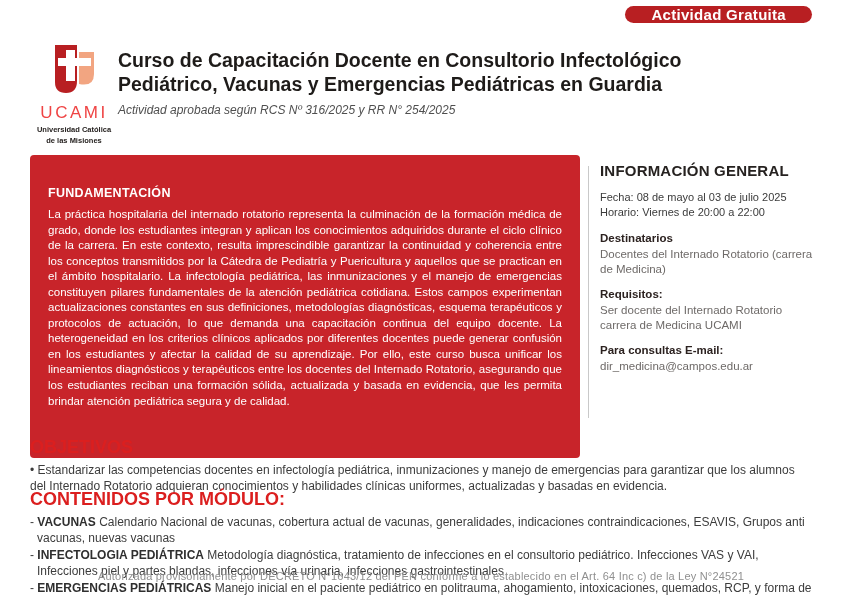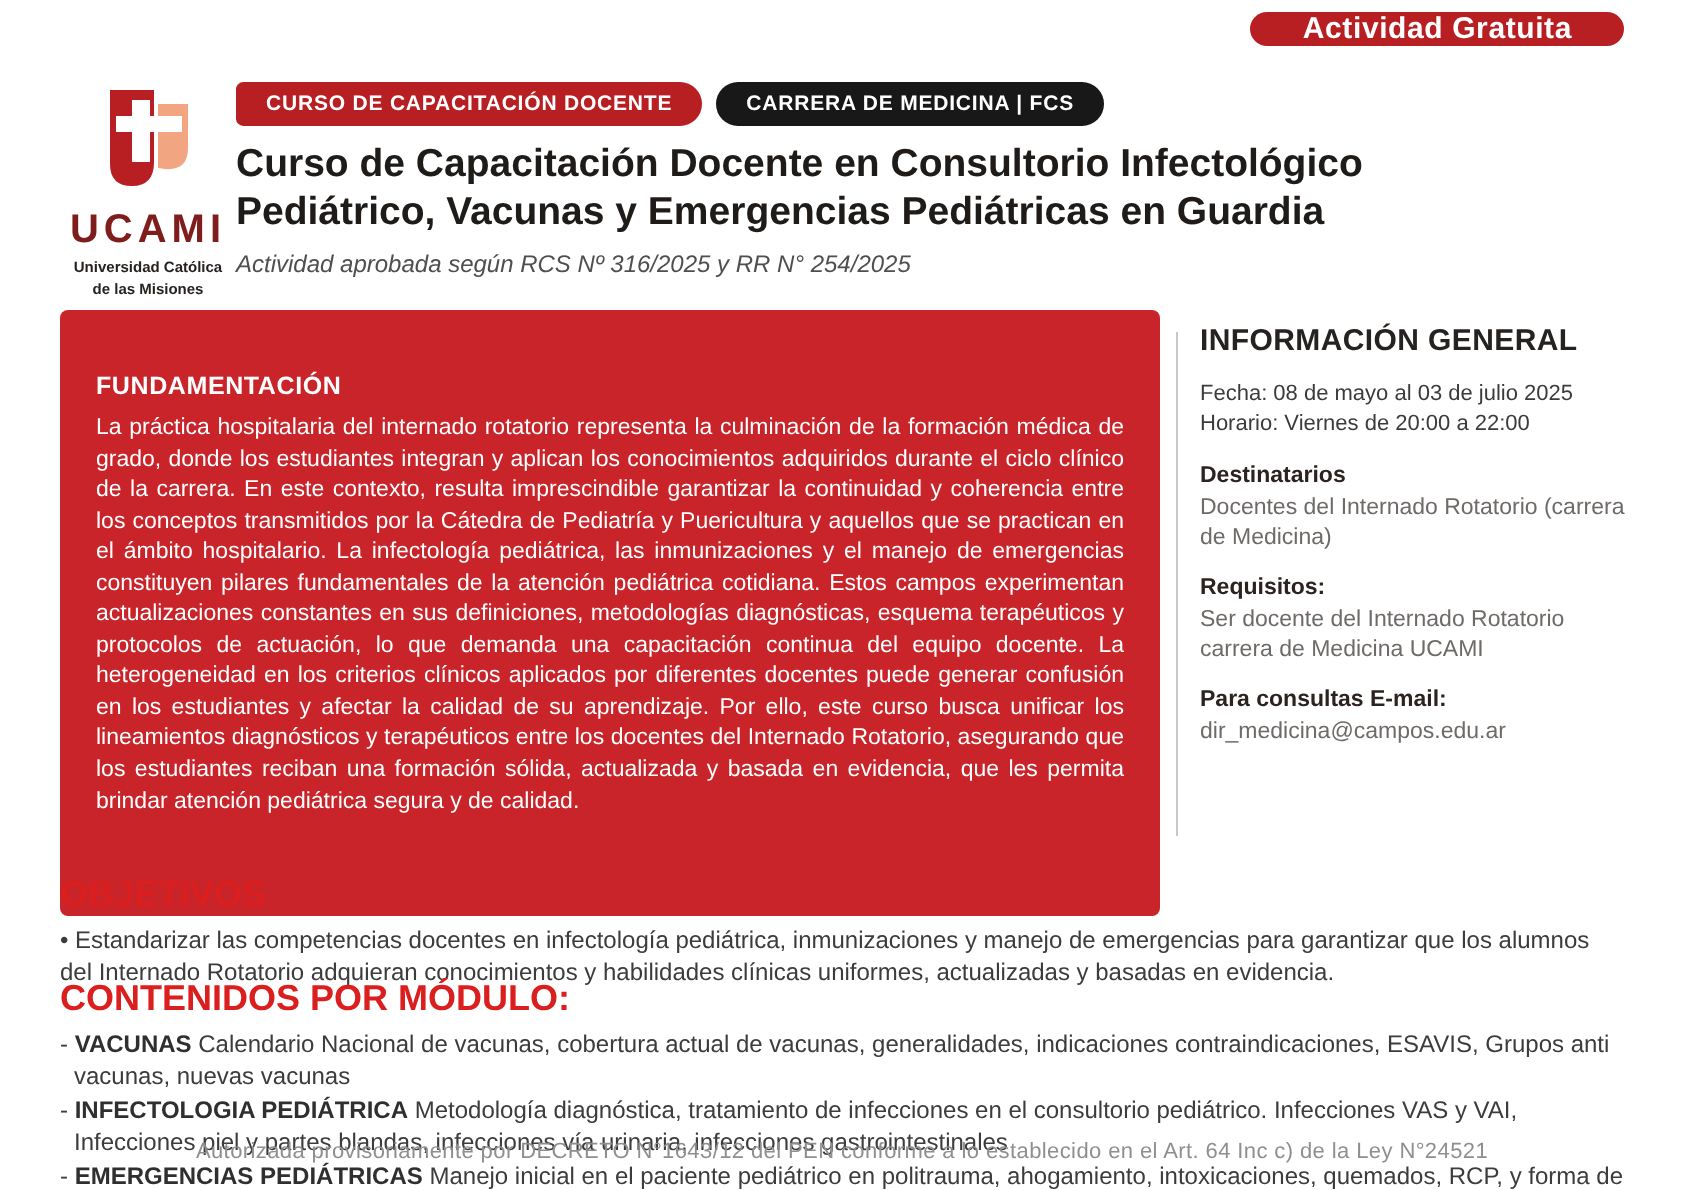--- a/index.html
+++ b/index.html
@@ -10,21 +10,21 @@
     color:#3c3c3c;
   }
   .top-badge{
     position:absolute;top:6px;right:30px;
     background:var(--brand-red);color:#fff;
     font-weight:700;font-size:15px;letter-spacing:.3px;
     padding:0 26px;border-radius:12px;
   }
   
   .logo{position:absolute;left:30px;top:44px;width:88px;text-align:center;}
-  .logo .acronym{font-size:20px;font-weight:700;letter-spacing:2.5px;color:#7f1d1d;margin-top:1px;}
+  .logo .acronym{font-size:17px;font-weight:400;letter-spacing:2.5px;color:#ef4444;margin-top:1px;}
   .logo .org{font-size:7.5px;font-weight:700;color:#262220;line-height:9px;margin-top:2px;}
   
   .header-main{position:absolute;left:118px;top:41px;width:700px;}
   .pills{display:flex;gap:7px;}
   .pill{font-size:10.5px;font-weight:700;letter-spacing:.4px;padding:5px 15px;color:#fff;white-space:nowrap;}
   .pill.red{background:var(--brand-red);border-radius:4px 12px 12px 4px;}
   .pill.black{background:var(--pill-black);border-radius:12px;}
   .title{margin-top:7px;font-size:19.5px;line-height:24px;font-weight:800;color:var(--title-dark);max-width:640px;}
   .approval{margin-top:7px;font-style:italic;font-size:12px;color:#4f4f4f;}
   
@@ -63,24 +63,20 @@
     <rect x="20" y="6" width="9" height="31" fill="#ffffff"></rect>
     <rect x="12" y="14" width="33" height="8" fill="#ffffff"></rect>
     <rect x="31" y="1" width="2" height="48" fill="#ffffff"></rect>
   </svg>
   <div class="acronym">UCAMI</div>
   <div class="org">Universidad Católica</div>
   <div class="org">de las Misiones</div>
 </div>
 
 <div class="header-main">
-  <div class="pills">
-    <span class="pill red">CURSO DE CAPACITACIÓN DOCENTE</span>
-    <span class="pill black">CARRERA DE MEDICINA | FCS</span>
-  </div>
   <div class="title">Curso de Capacitación Docente en Consultorio Infectológico Pediátrico, Vacunas y Emergencias Pediátricas en Guardia</div>
   <div class="approval">Actividad aprobada según RCS Nº 316/2025 y RR N° 254/2025</div>
 </div>
 
 <div class="fund-box">
   <div class="fund-heading">FUNDAMENTACIÓN</div>
   <div class="fund-body">La práctica hospitalaria del internado rotatorio representa la culminación de la formación médica de grado, donde los estudiantes integran y aplican los conocimientos adquiridos durante el ciclo clínico de la carrera.  En este contexto, resulta imprescindible garantizar la continuidad y coherencia entre los conceptos transmitidos por la Cátedra de Pediatría y Puericultura y aquellos que se practican en el ámbito hospitalario. La infectología pediátrica, las inmunizaciones y el manejo de emergencias constituyen pilares fundamentales de la atención pediátrica cotidiana. Estos campos experimentan actualizaciones constantes en sus definiciones, metodologías diagnósticas, esquema terapéuticos y protocolos de actuación, lo que demanda una capacitación continua del equipo docente. La heterogeneidad en los criterios clínicos aplicados por diferentes docentes puede generar confusión en los estudiantes y afectar la calidad de su aprendizaje. Por ello, este curso busca unificar los lineamientos diagnósticos y terapéuticos entre los docentes del Internado Rotatorio, asegurando que los estudiantes reciban una formación sólida, actualizada y basada en evidencia, que les permita brindar atención pediátrica segura y de calidad.</div>
 </div>
 
 <div class="divider"></div>

